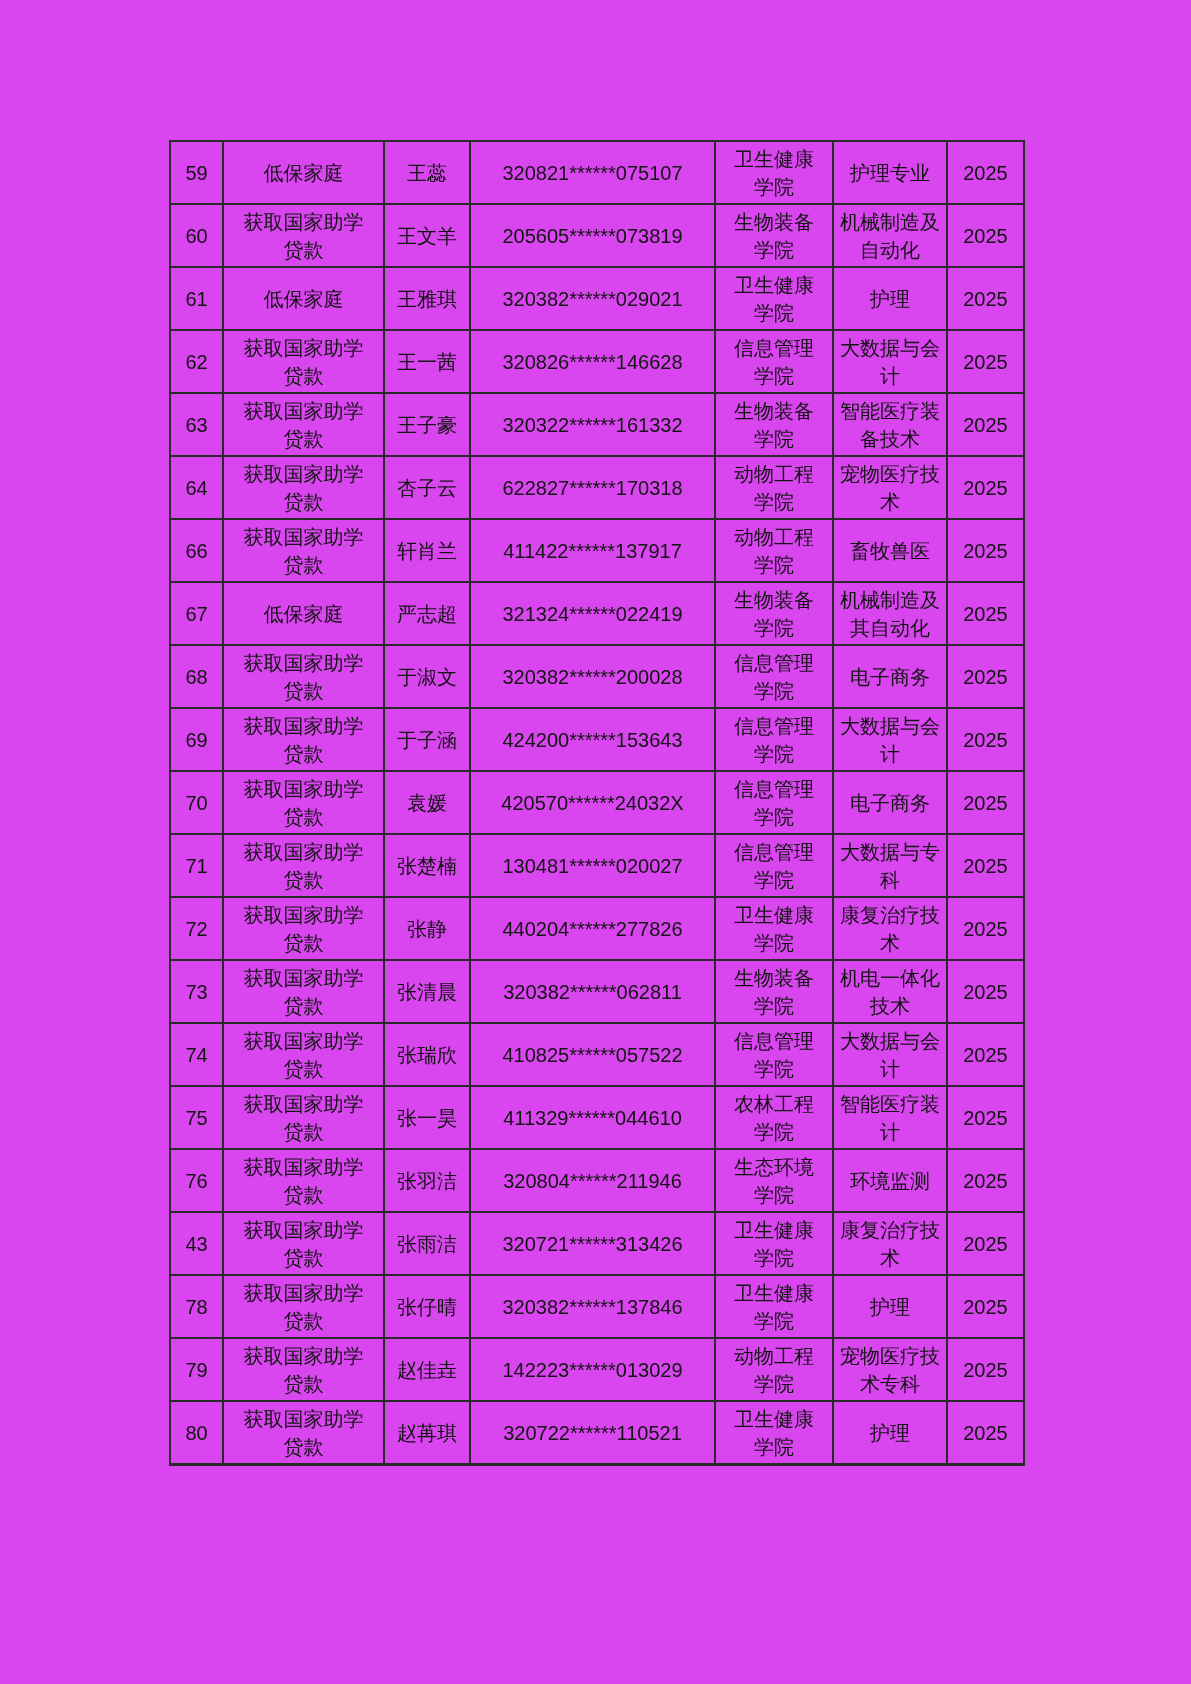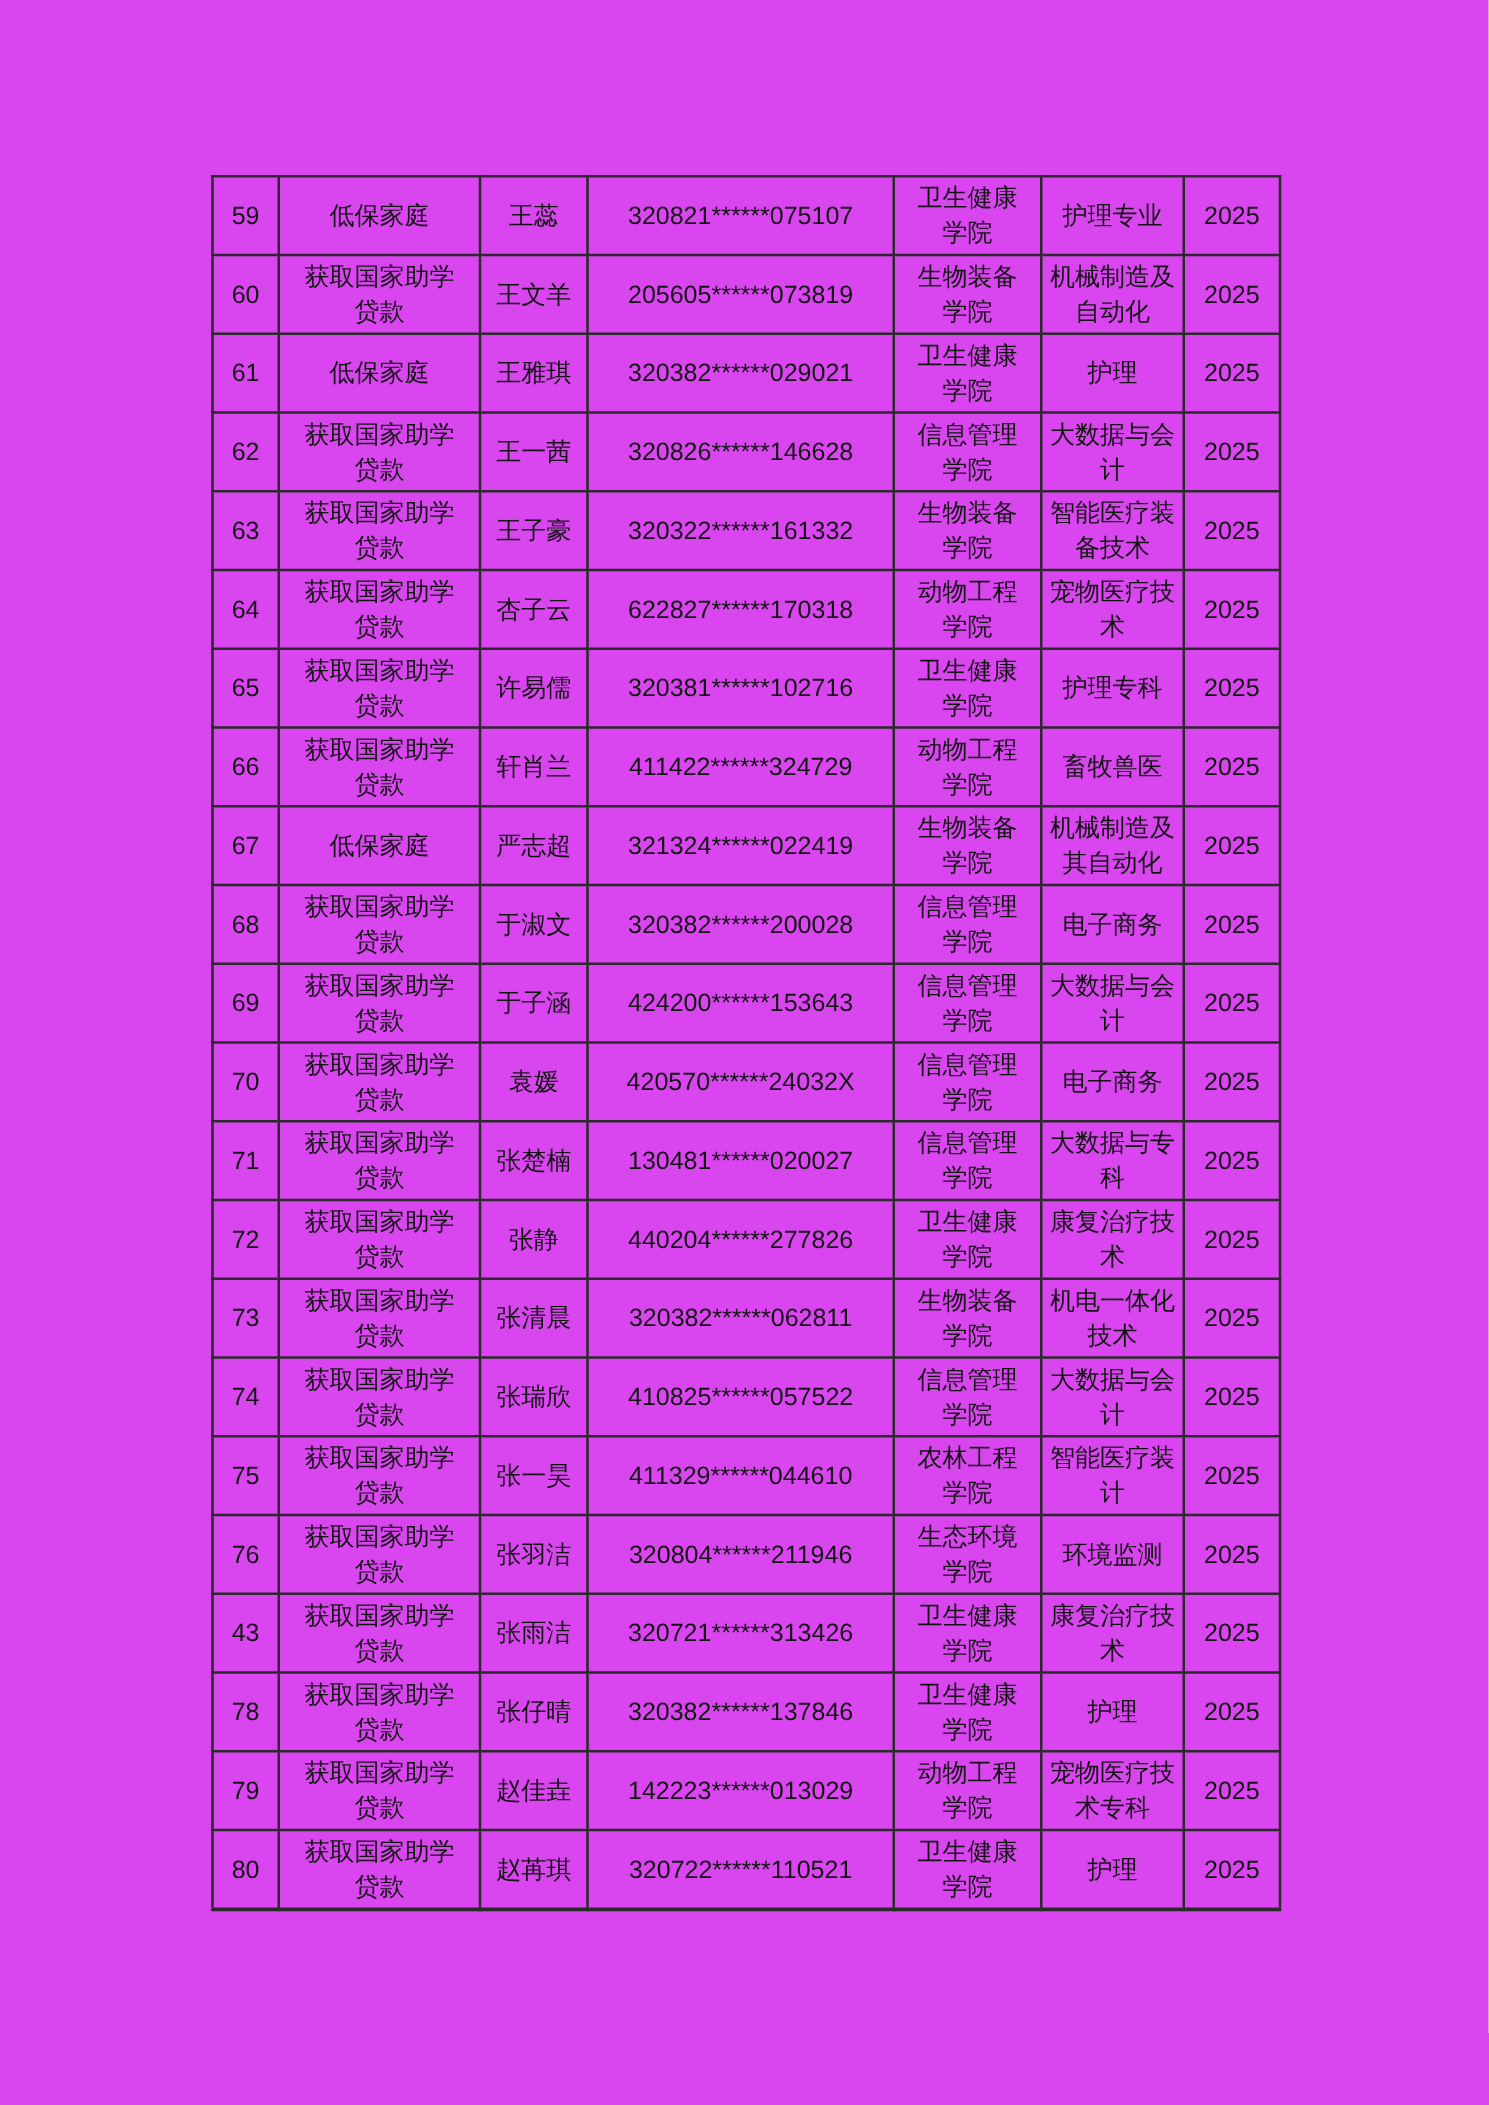--- a/index.html
+++ b/index.html
@@ -122,36 +122,25 @@
 贷款</td>
     <td>杏子云</td>
     <td>622827******170318</td>
     <td>动物工程
 学院</td>
     <td>宠物医疗技
 术</td>
     <td>2025</td>
   </tr>
         <tr>
-    <td>65</td>
-    <td>获取国家助学
-贷款</td>
-    <td>许易儒</td>
-    <td>320381******102716</td>
-    <td>卫生健康
-学院</td>
-    <td>护理专科</td>
-    <td>2025</td>
-  </tr>
-        <tr>
     <td>66</td>
     <td>获取国家助学
 贷款</td>
     <td>轩肖兰</td>
-    <td>411422******324729</td>
+    <td>411422******137917</td>
     <td>动物工程
 学院</td>
     <td>畜牧兽医</td>
     <td>2025</td>
   </tr>
         <tr>
     <td>67</td>
     <td>低保家庭</td>
     <td>严志超</td>
     <td>321324******022419</td>

